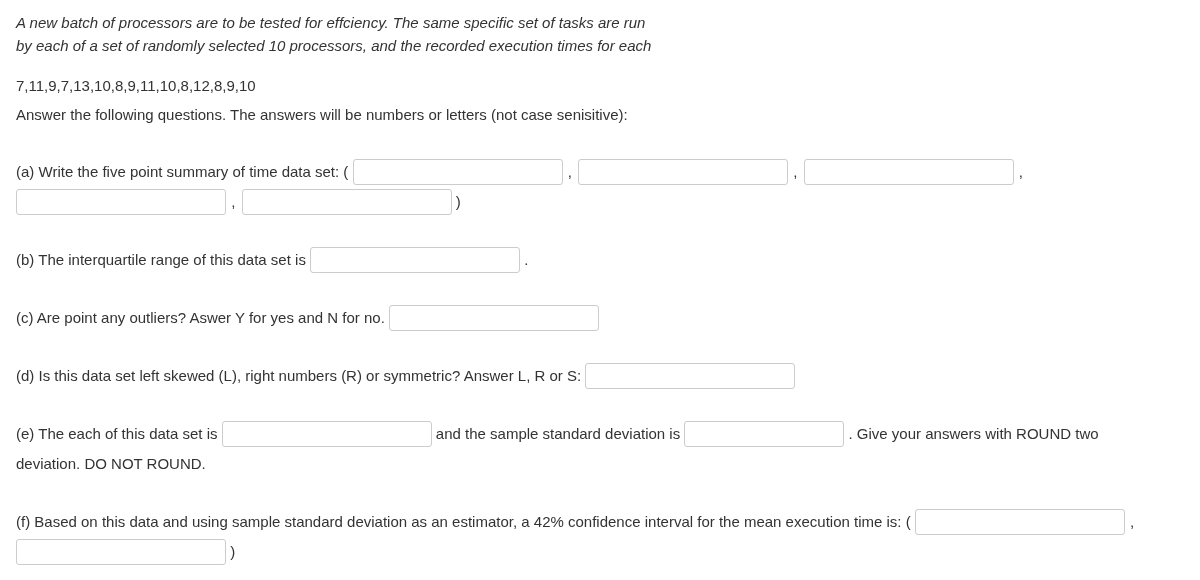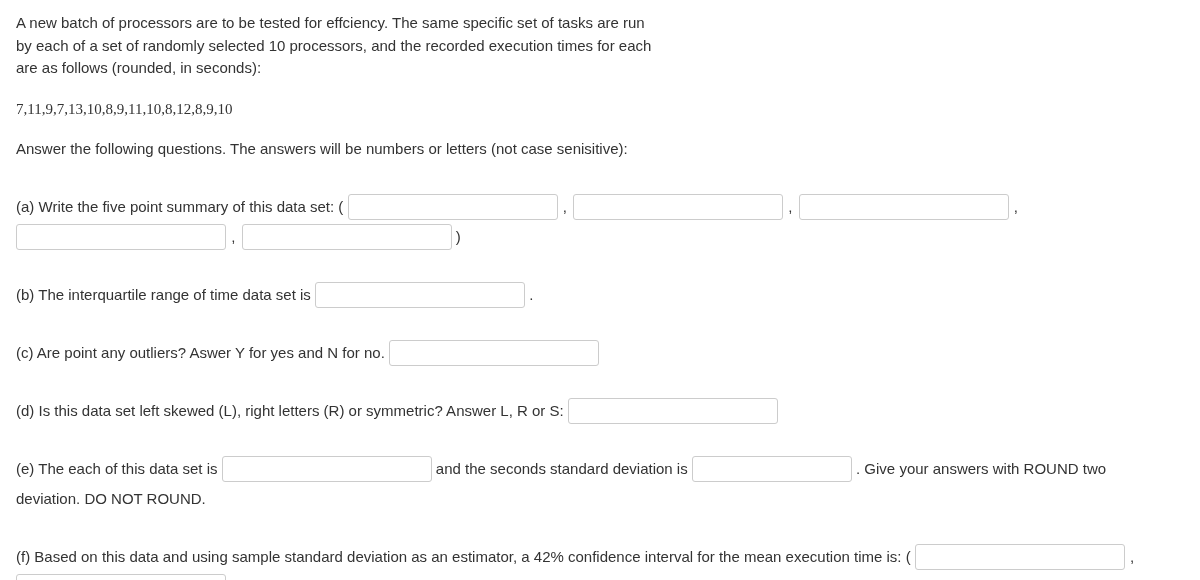--- a/index.html
+++ b/index.html
@@ -11,24 +11,24 @@
       font-family: Arial, Helvetica, sans-serif;
       font-size: 15px;
       color: #333;
       padding: 12px 16px;
       line-height: 1.5;
       background: #fff;
     }
     .intro {
       max-width: 890px;
       margin-bottom: 18px;
+      font-style: italic;
     }
     .data-line {
-      margin-bottom: 18px;
-      font-family: Liberation Serif, serif;
+      margin-bottom: 6px;
     }
     .instruction-line {
       margin-bottom: 31px;
     }
     .question {
       margin-bottom: 28px;
       line-height: 2;
     }
     input.answer {
       border: 1px solid #ccc;
@@ -49,61 +49,60 @@
     .comma {
       margin: 0 2px 0 1px;
     }
   </style>
 </head>
 <body>
 
 <div class="intro">
   <div>A new batch of processors are to be tested for effciency. The same specific set of tasks are run</div>
   <div>by each of a set of randomly selected 10 processors, and the recorded execution times for each</div>
-  <div>are as follows (rounded, in seconds):</div>
 </div>
 
 <div class="data-line">7,11,9,7,13,10,8,9,11,10,8,12,8,9,10</div>
 
 <div class="instruction-line">Answer the following questions. The answers will be numbers or letters (not case senisitive):</div>
 
 <div class="question">
-  <span>(a) Write the five point summary of this data set: (</span>
+  <span>(a) Write the five point summary of time data set: (</span>
   <input class="answer wide" type="text" style="">
   <span class="comma">,</span>
   <input class="answer wide" type="text" style="">
   <span class="comma">,</span>
   <input class="answer wide" type="text" style="">
   <span class="comma">,</span>
   <input class="answer wide" type="text" style="">
   <span class="comma">,</span>
   <input class="answer wide" type="text" style="">
   <span>)</span>
 </div>
 
 <div class="question">
-  <span>(b) The interquartile range of time data set is</span>
+  <span>(b) The interquartile range of this data set is</span>
   <input class="answer wide" type="text" style="">
   <span>.</span>
 </div>
 
 <div class="question">
   <span>(c) Are point any outliers? Aswer Y for yes and N for no.</span>
   <input class="answer wide" type="text" style="">
 </div>
 
 <div class="question">
-  <span>(d) Is this data set left skewed (L), right letters (R) or symmetric? Answer L, R or S:</span>
+  <span>(d) Is this data set left skewed (L), right numbers (R) or symmetric? Answer L, R or S:</span>
   <input class="answer wide" type="text" style="">
 </div>
 
 <div class="question">
   <span>(e) The each of this data set is</span>
   <input class="answer wide" type="text" style="">
-  <span>and the seconds standard deviation is</span>
+  <span>and the sample standard deviation is</span>
   <input class="answer med" type="text" style="">
   <span>. Give your answers with ROUND two</span>
   <br>
   <span>deviation. DO NOT ROUND.</span>
 </div>
 
 <div class="question">
   <span>(f)  Based on this data and using sample standard deviation as an estimator, a 42% confidence interval for the mean execution time is: (</span>
   <input class="answer wide" type="text" style="">
   <span class="comma">,</span>

